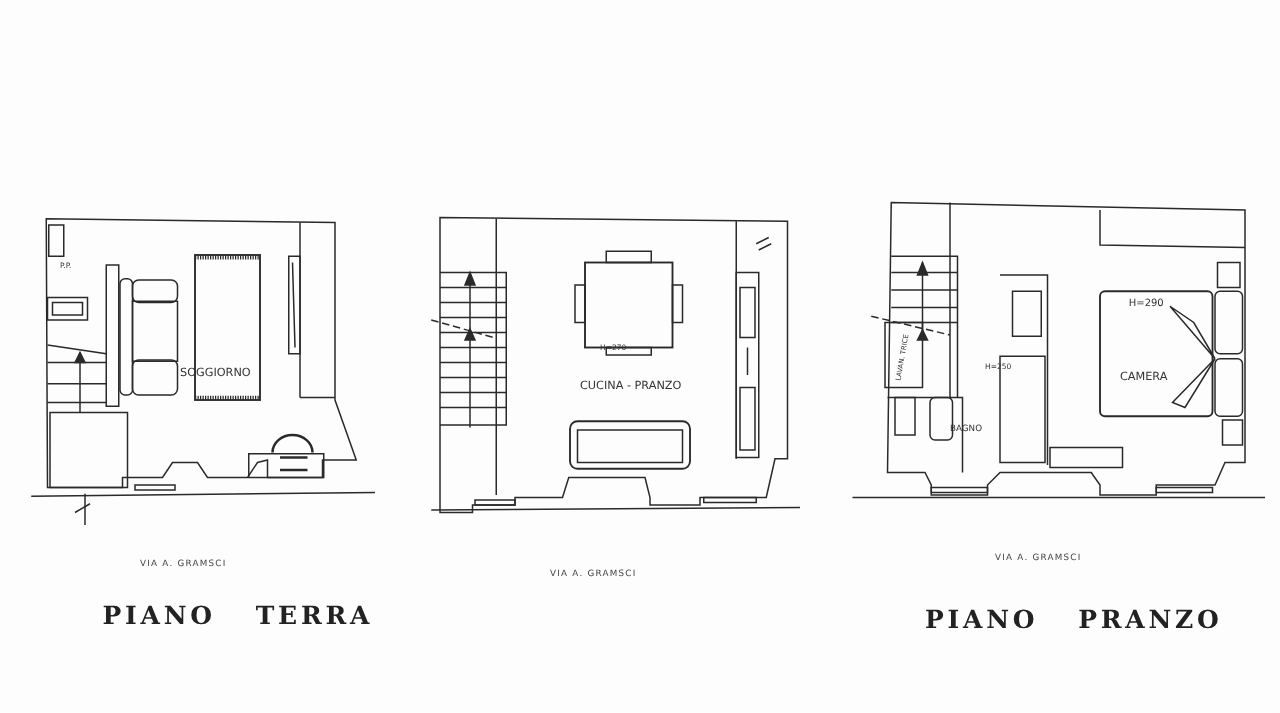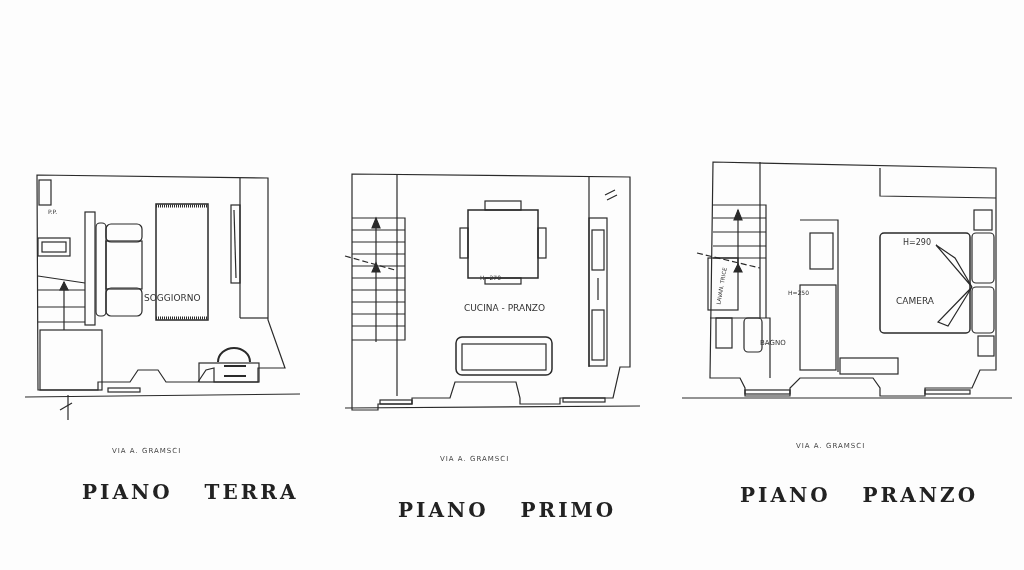--- a/index.html
+++ b/index.html
@@ -149,15 +149,14 @@
     <rect x="925" y="390" width="45" height="4"></rect>
     <line x1="682" y1="398" x2="1012" y2="398"></line>
   </g>
 </svg>
 
 <div class="street" style="left:112px;top:447px;">VIA A. GRAMSCI</div>
 <div class="street" style="left:440px;top:455px;">VIA A. GRAMSCI</div>
 <div class="street" style="left:796px;top:442px;">VIA A. GRAMSCI</div>
 
 <div class="floor-title" style="left:82px;top:480px;text-align:center;">PIANO TERRA</div>
-<div class="floor-title" style="left:398px;top:498px;">PIANO PRIMO</div>
 <div class="floor-title" style="left:740px;top:483px;">PIANO PRANZO</div>
 </div>
 
 </body></html>

